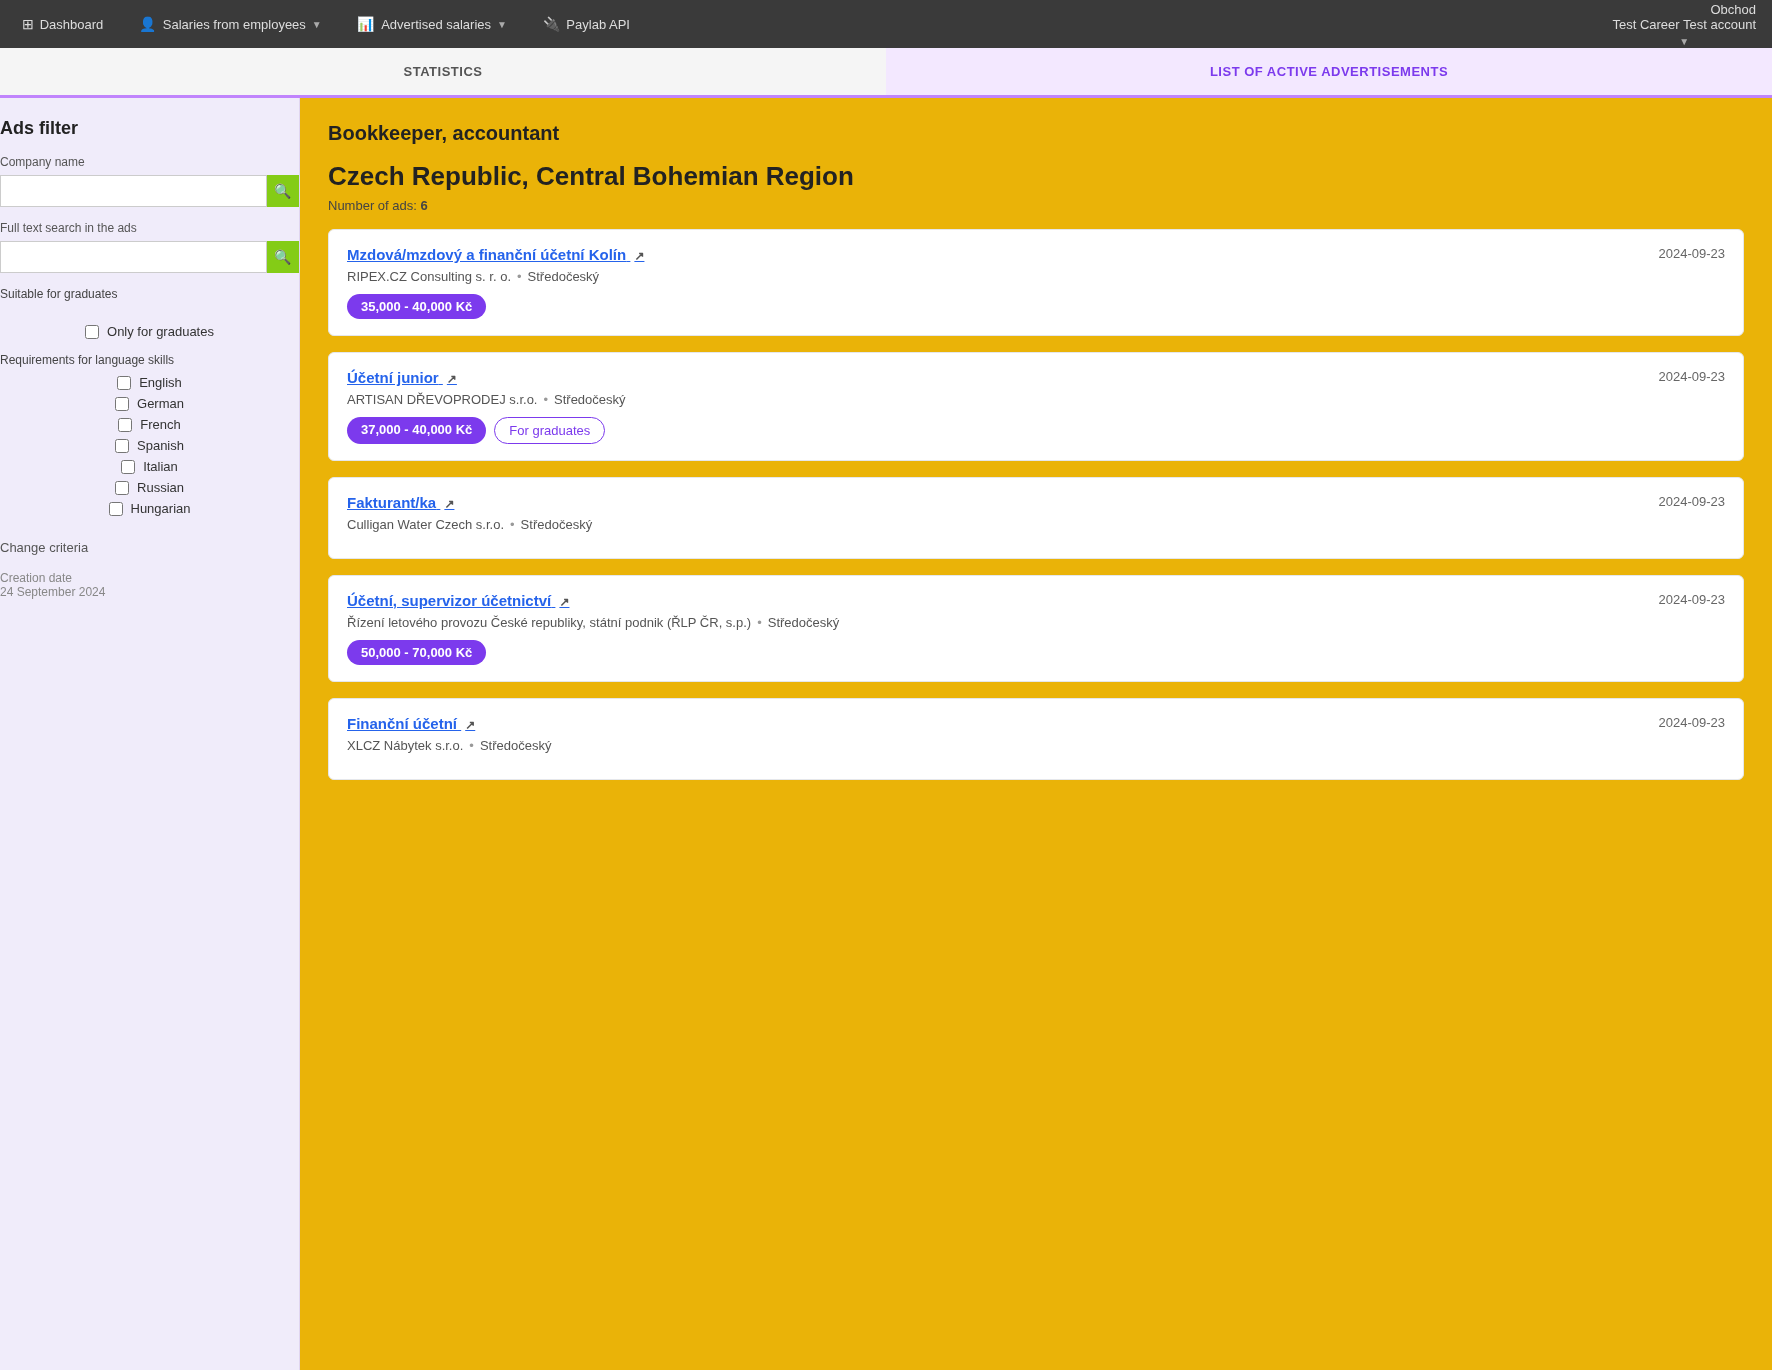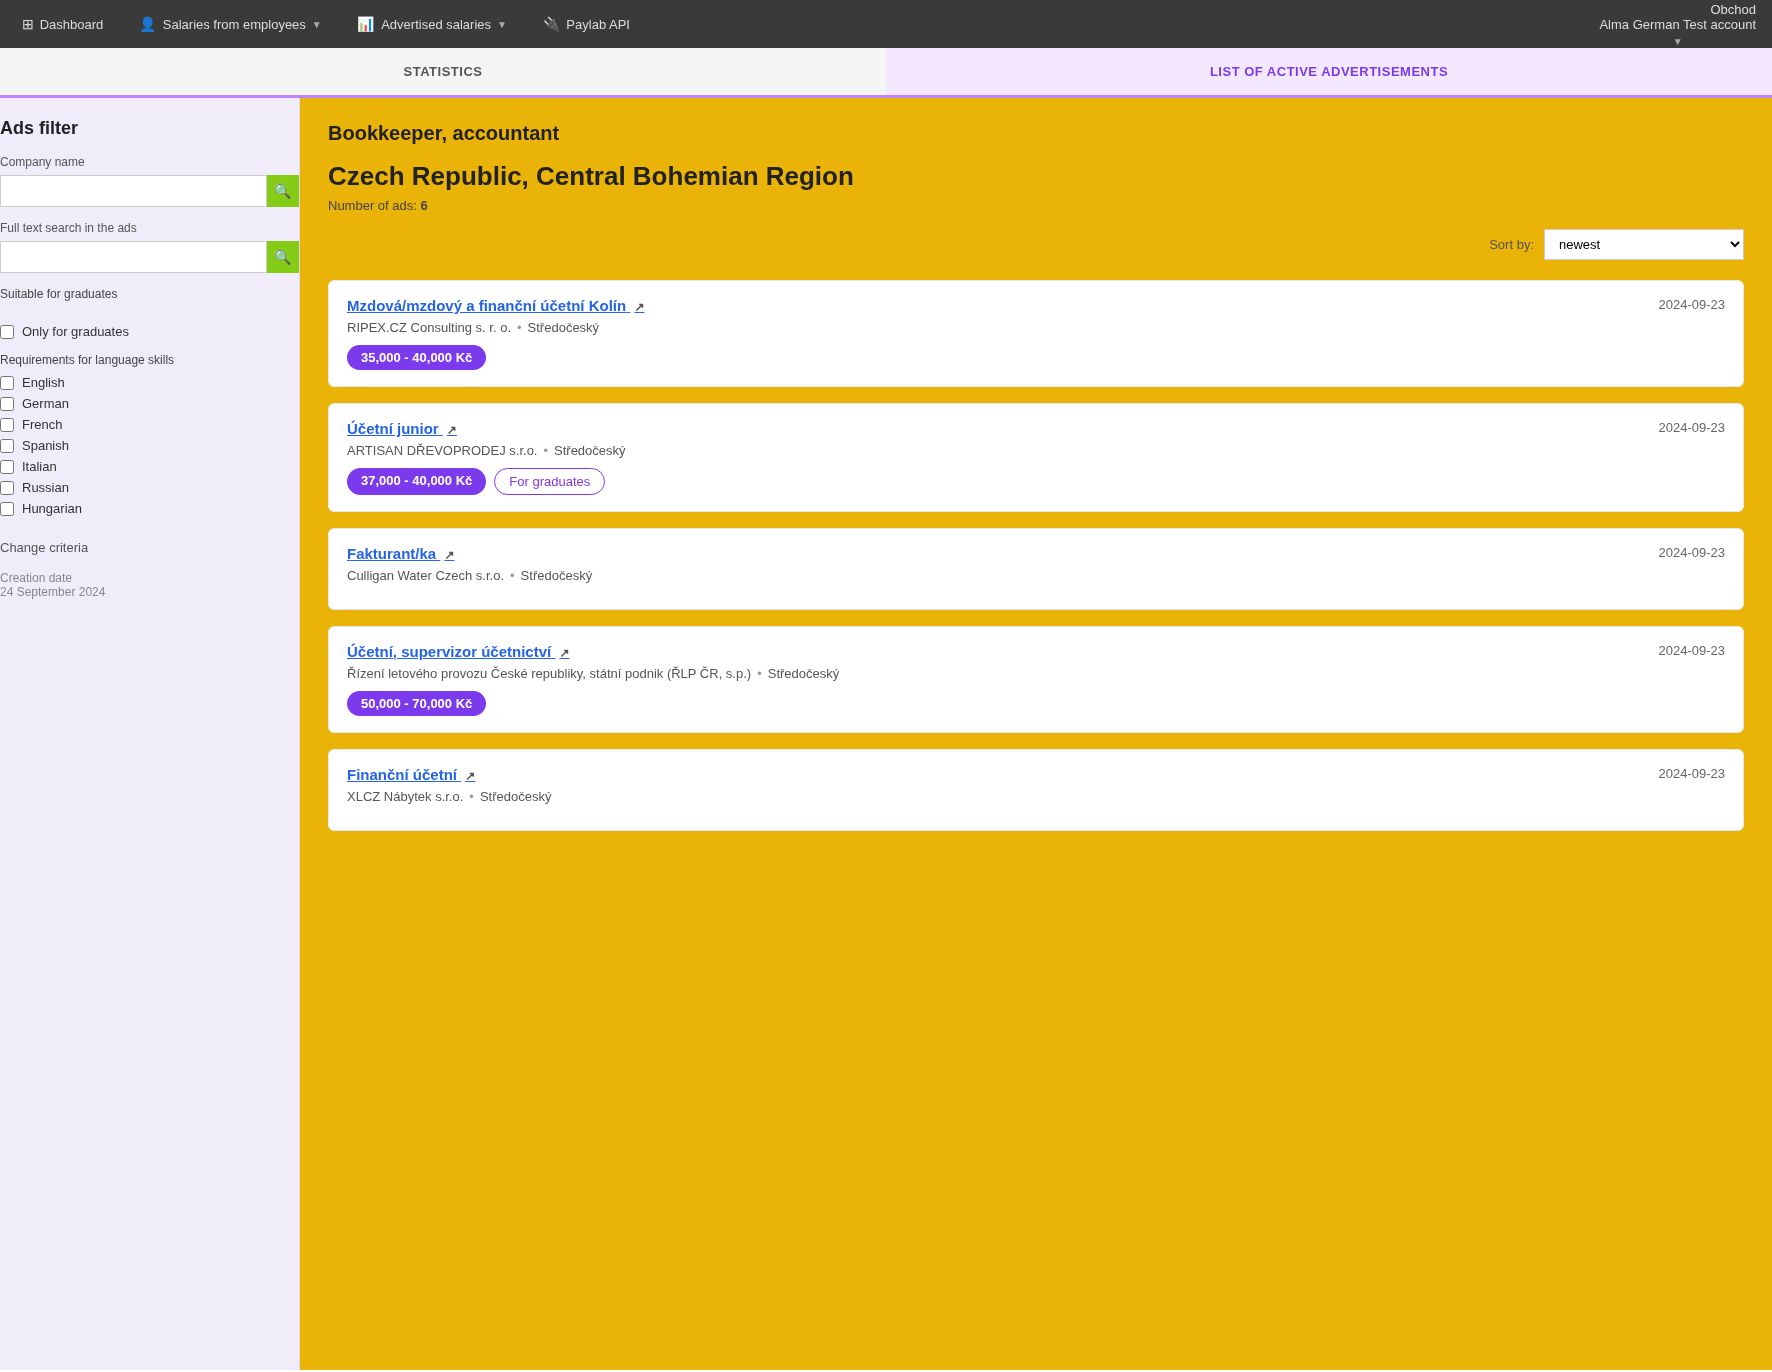--- a/index.html
+++ b/index.html
@@ -106,20 +106,21 @@
       margin-bottom: 23px;
       margin-top: 8px;
     }
     .checkbox-row {
       display: flex;
       align-items: center;
       gap: 8px;
       margin-bottom: 6px;
       font-size: 13px;
       color: #333;
+      justify-content: center;
     }
     .checkbox-row input[type="checkbox"] {
       accent-color: #7c3aed;
       width: 14px;
       height: 14px;
     }
     .lang-section-title {
       font-size: 12px;
       color: #444;
       margin: 14px 0 8px;
@@ -265,21 +266,21 @@
       <span class="arrow">▼</span>
     </div>
     <div class="nav-item">
       <span class="nav-icon">🔌</span>
       <span>Paylab API</span>
     </div>
   </div>
   <div class="top-nav-right">
     <span>
       <span>Obchod</span><br>
-      <span>Alma German Test account</span>
+      <span>Test Career Test account</span>
     </span>
     <span class="arrow">▼</span>
   </div>
 </nav>
 
 <div class="tabs">
   <div class="tab">
     <span>STATISTICS</span>
   </div>
   <div class="tab active">
@@ -356,26 +357,20 @@
   <main class="content">
     <div class="content-title">Bookkeeper, accountant</div>
 
     <div class="region-title">Czech Republic, Central Bohemian Region</div>
 
     <div class="ads-count">
       <span>Number of ads:</span>
       <strong>6</strong>
     </div>
 
-    <div class="sort-row">
-      <span class="sort-label">Sort by:</span>
-      <select class="sort-select">
-        <option>newest</option>
-      </select>
-    </div>
 
     <div class="job-card">
       <div class="job-card-header">
         <span class="job-title">
           <span>Mzdová/mzdový a finanční účetní Kolín</span>
           <span class="ext-icon">↗</span>
         </span>
         <span class="job-date">2024-09-23</span>
       </div>
       <div class="job-company">

